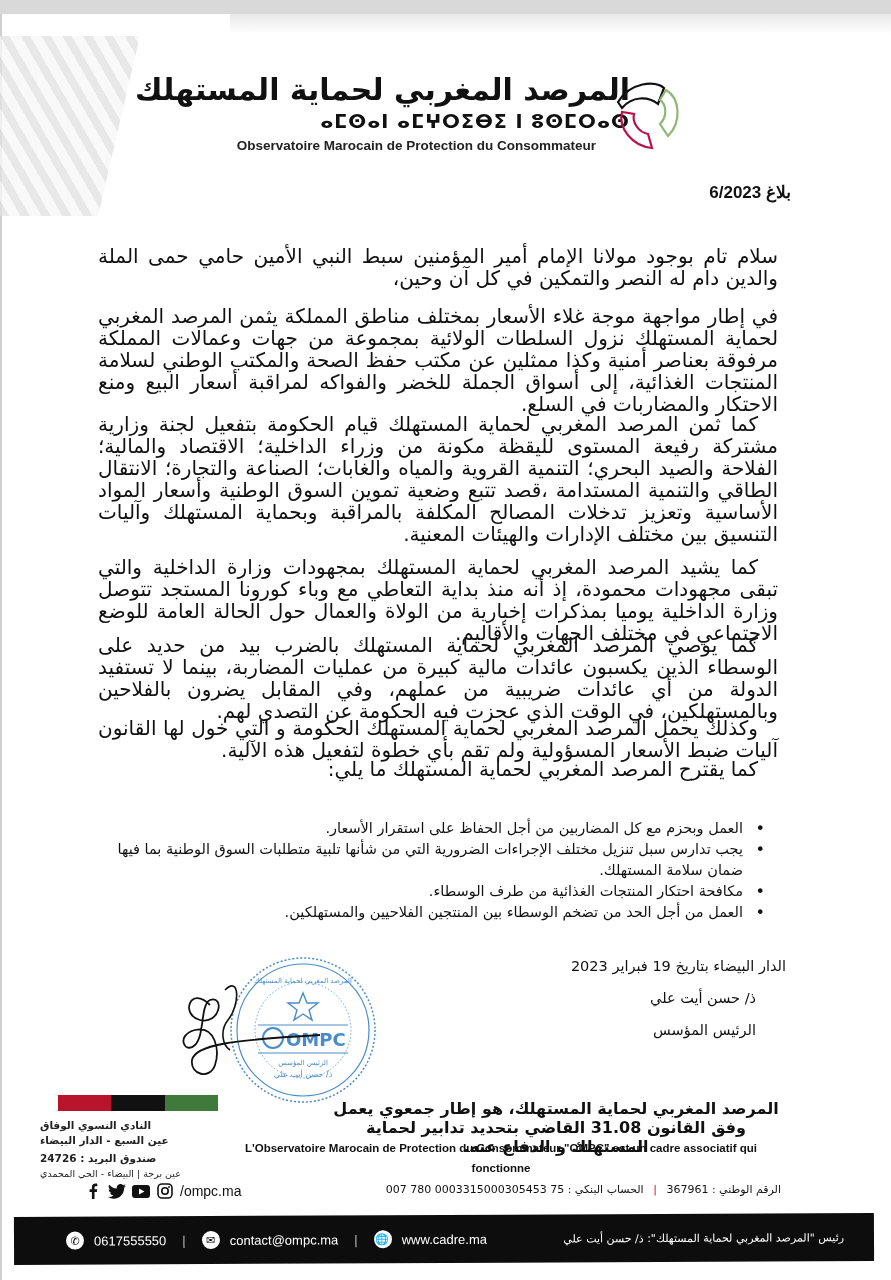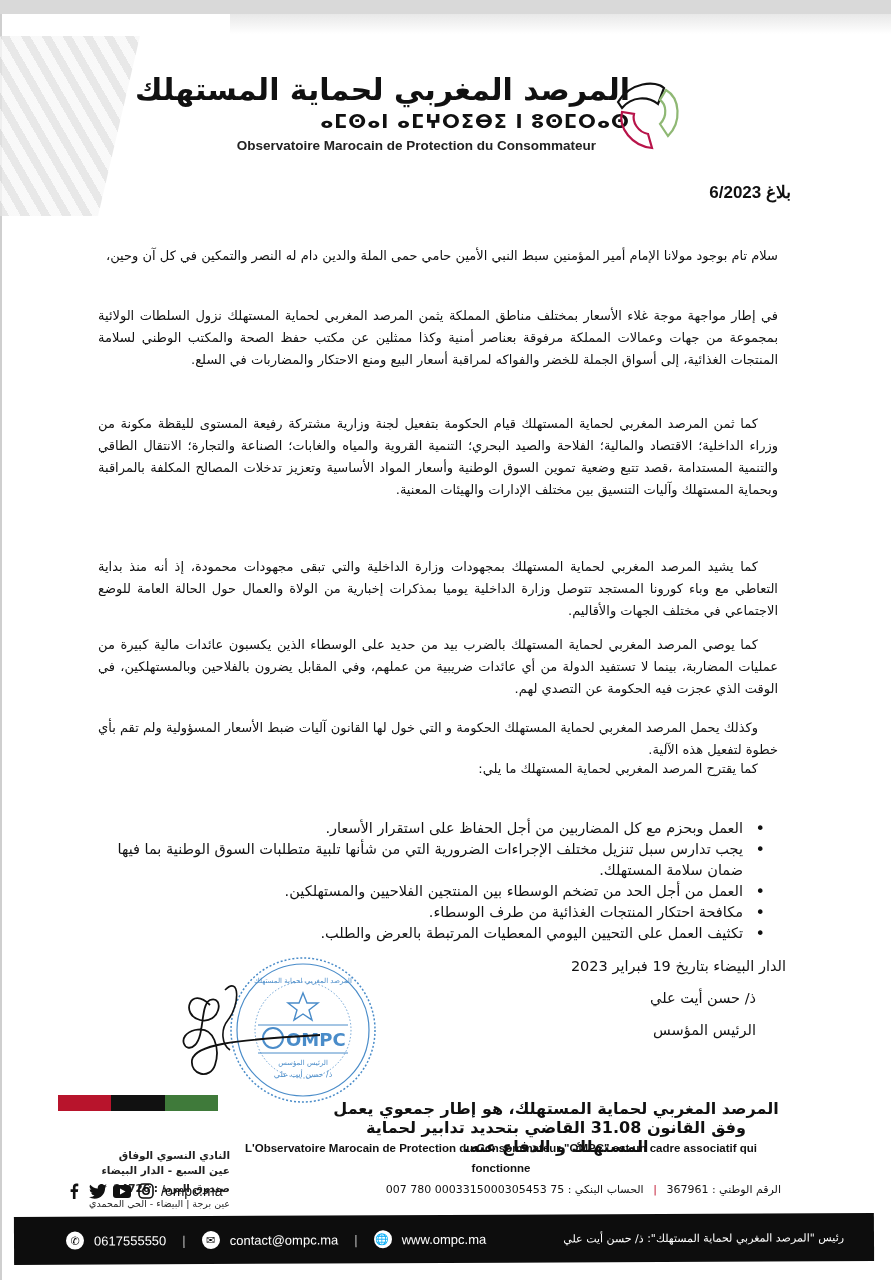--- a/index.html
+++ b/index.html
@@ -50,21 +50,21 @@
     position: absolute; left: 608px; top: 74px; width: 80px; height: 80px;
   }
   .ref {
     position: absolute; right: 100px; top: 182px;
     font-family: "Liberation Sans", sans-serif; font-weight: bold;
     font-size: 17px; direction: rtl; white-space: nowrap;
   }
   
   .para {
     position: absolute; right: 113px; direction: rtl; text-align: justify;
-    font-family: "DejaVu Sans", sans-serif; font-size: 13px; line-height: 22px;
+    font-family: "DejaVu Sans", sans-serif; font-size: 20px; line-height: 22px;
     color: #111; text-align-last: right;
   }
   .p1 { top: 245px; width: 680px; }
   .p2 { top: 305px; width: 680px; }
   .p3 { top: 413px; width: 680px; text-indent: 20px; }
   .p4 { top: 548px; width: 680px; text-indent: 20px; margin-top: 8px; }
   .p5 { top: 634px; width: 680px; text-indent: 20px; }
   .p6 { top: 717px; width: 680px; text-indent: 20px; }
   .p7 { top: 758px; width: 680px; text-indent: 20px; }
   .list {
@@ -89,27 +89,27 @@
   }
   .signature {
     position: absolute; left: 170px; top: 975px; width: 150px; height: 110px;
   }
   
   .flag {
     position: absolute; left: 58px; top: 1095px; width: 160px; height: 16px; display: flex;
   }
   .flag span { flex: 1; }
   .addr {
-    position: absolute; left: 40px; top: 1148px; width: 190px; text-align: right;
+    position: absolute; left: 40px; top: 1118px; width: 190px; text-align: left;
     direction: rtl; font-family: "DejaVu Sans", sans-serif; font-size: 10.5px;
     line-height: 15px; font-weight: bold; color: #222;
   }
   .addr .small { font-size: 9.5px; font-weight: normal; }
   .social {
-    position: absolute; left: 65px; top: 1183px; display: flex; align-items: center; gap: 6px;
+    position: absolute; left: 84px; top: 1183px; display: flex; align-items: center; gap: 6px;
     font-family: "Liberation Sans", sans-serif; font-size: 14px; color: #111;
   }
   .social .ic { width: 18px; height: 16px; display: inline-flex; align-items: center; justify-content: center; }
   .f-ar {
     position: absolute; right: 110px; top: 1099px; width: 450px; direction: rtl;
     font-family: "DejaVu Sans", sans-serif; font-weight: bold; font-size: 16px; line-height: 19px; text-align: center;
   }
   .f-fr {
     position: absolute; right: 110px; top: 1138px; width: 560px; text-align: center;
     font-family: "Liberation Sans", sans-serif; font-weight: bold; font-size: 11.5px; line-height: 20px;
@@ -156,23 +156,22 @@
 <p class="para p2">في إطار مواجهة موجة غلاء الأسعار بمختلف مناطق المملكة يثمن المرصد المغربي لحماية المستهلك نزول السلطات الولائية بمجموعة من جهات وعمالات المملكة مرفوقة بعناصر أمنية وكذا ممثلين عن مكتب حفظ الصحة والمكتب الوطني لسلامة المنتجات الغذائية، إلى أسواق الجملة للخضر والفواكه لمراقبة أسعار البيع ومنع الاحتكار والمضاربات في السلع.</p>
 <p class="para p3">كما ثمن المرصد المغربي لحماية المستهلك قيام الحكومة بتفعيل لجنة وزارية مشتركة رفيعة المستوى لليقظة مكونة من وزراء الداخلية؛ الاقتصاد والمالية؛ الفلاحة والصيد البحري؛ التنمية القروية والمياه والغابات؛ الصناعة والتجارة؛ الانتقال الطاقي والتنمية المستدامة ،قصد تتبع وضعية تموين السوق الوطنية وأسعار المواد الأساسية وتعزيز تدخلات المصالح المكلفة بالمراقبة وبحماية المستهلك وآليات التنسيق بين مختلف الإدارات والهيئات المعنية.</p>
 <p class="para p4">كما يشيد المرصد المغربي لحماية المستهلك بمجهودات وزارة الداخلية والتي تبقى مجهودات محمودة، إذ أنه منذ بداية التعاطي مع وباء كورونا المستجد تتوصل وزارة الداخلية يوميا بمذكرات إخبارية من الولاة والعمال حول الحالة العامة للوضع الاجتماعي في مختلف الجهات والأقاليم.</p>
 <p class="para p5">كما يوصي المرصد المغربي لحماية المستهلك بالضرب بيد من حديد على الوسطاء الذين يكسبون عائدات مالية كبيرة من عمليات المضاربة، بينما لا تستفيد الدولة من أي عائدات ضريبية من عملهم، وفي المقابل يضرون بالفلاحين وبالمستهلكين، في الوقت الذي عجزت فيه الحكومة عن التصدي لهم.</p>
 <p class="para p6">وكذلك يحمل المرصد المغربي لحماية المستهلك الحكومة و التي خول لها القانون آليات ضبط الأسعار المسؤولية ولم تقم بأي خطوة لتفعيل هذه الآلية.</p>
 <p class="para p7">كما يقترح المرصد المغربي لحماية المستهلك ما يلي:</p>
 
 <ul class="list">
   <li>العمل وبحزم مع كل المضاربين من أجل الحفاظ على استقرار الأسعار.</li>
   <li>يجب تدارس سبل تنزيل مختلف الإجراءات الضرورية التي من شأنها تلبية متطلبات السوق الوطنية بما فيها ضمان سلامة المستهلك.</li>
+  <li>مكافحة احتكار المنتجات الغذائية من طرف الوسطاء.</li>
   <li>العمل من أجل الحد من تضخم الوسطاء بين المنتجين الفلاحيين والمستهلكين.</li>
-  <li>مكافحة احتكار المنتجات الغذائية من طرف الوسطاء.</li>
-  <li>تكثيف العمل على التحيين اليومي المعطيات المرتبطة بالعرض والطلب.</li>
 </ul>
 
 <div class="sign s1">الدار البيضاء بتاريخ 19 فبراير 2023</div>
 <div class="sign s2">ذ/ حسن أيت علي</div>
 <div class="sign s3">الرئيس المؤسس</div>
 
 <svg class="stamp" viewBox="0 0 150 150">
   <circle cx="75" cy="75" r="72" fill="none" stroke="#4a8cc9" stroke-width="1.5" stroke-dasharray="2 2"></circle>
   <circle cx="75" cy="75" r="66" fill="none" stroke="#4a8cc9" stroke-width="1.2"></circle>
   <circle cx="75" cy="75" r="48" fill="none" stroke="#4a8cc9" stroke-width="0.8" stroke-dasharray="1.5 2"></circle>
@@ -245,16 +244,16 @@
 
 <div class="band">
   <div class="left">
     <span class="ci">✆</span>
     <span>0617555550</span>
     <span class="pipe">|</span>
     <span class="ci">✉</span>
     <span>contact@ompc.ma</span>
     <span class="pipe">|</span>
     <span class="ci">🌐</span>
-    <span>www.ompc.ma</span>
+    <span>www.cadre.ma</span>
   </div>
   <div class="right">رئيس "المرصد المغربي لحماية المستهلك": ذ/ حسن أيت علي</div>
 </div>
 
 </body></html>

